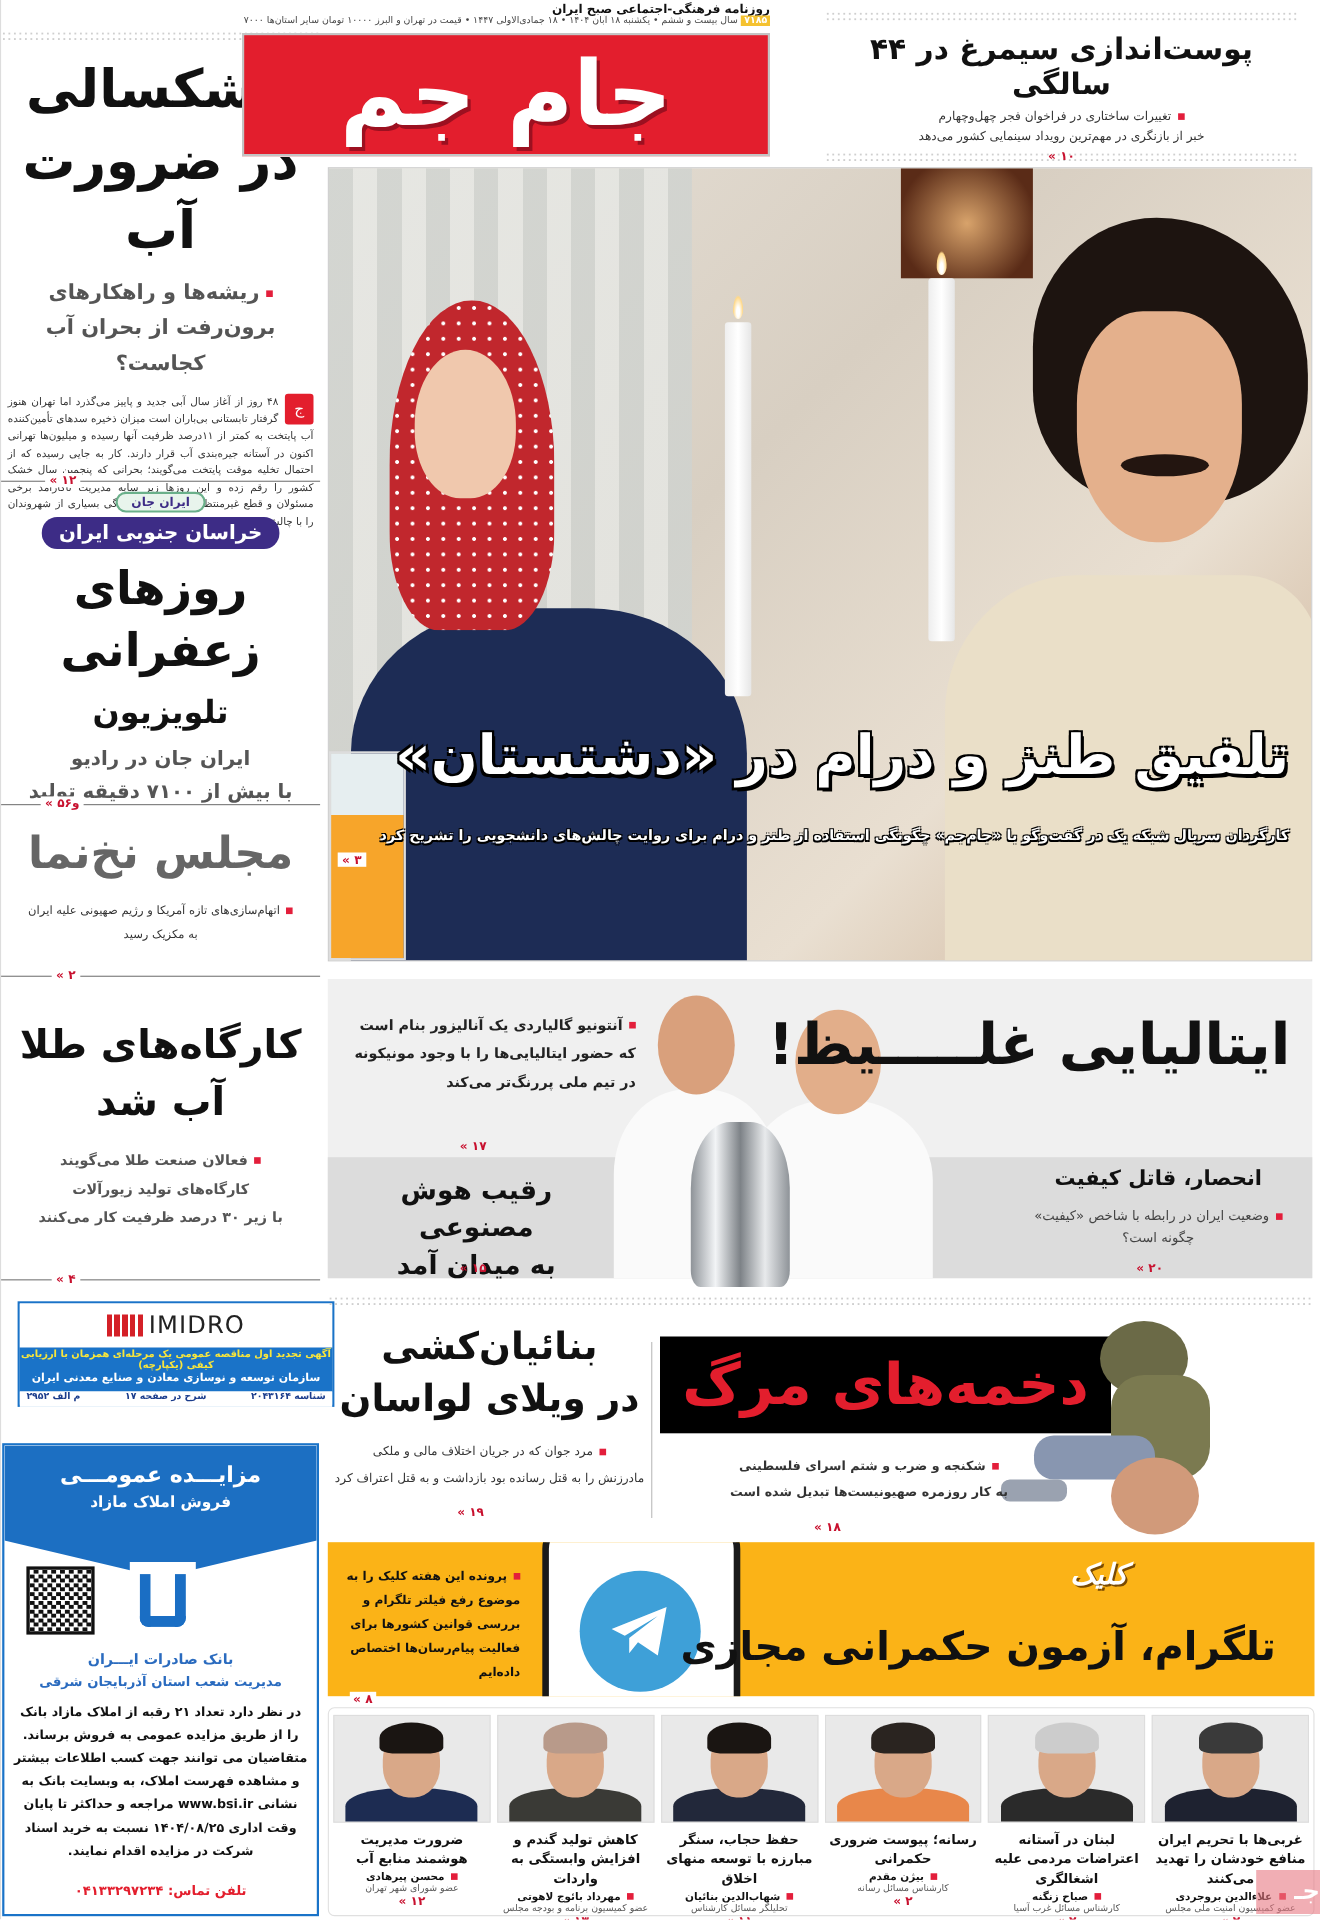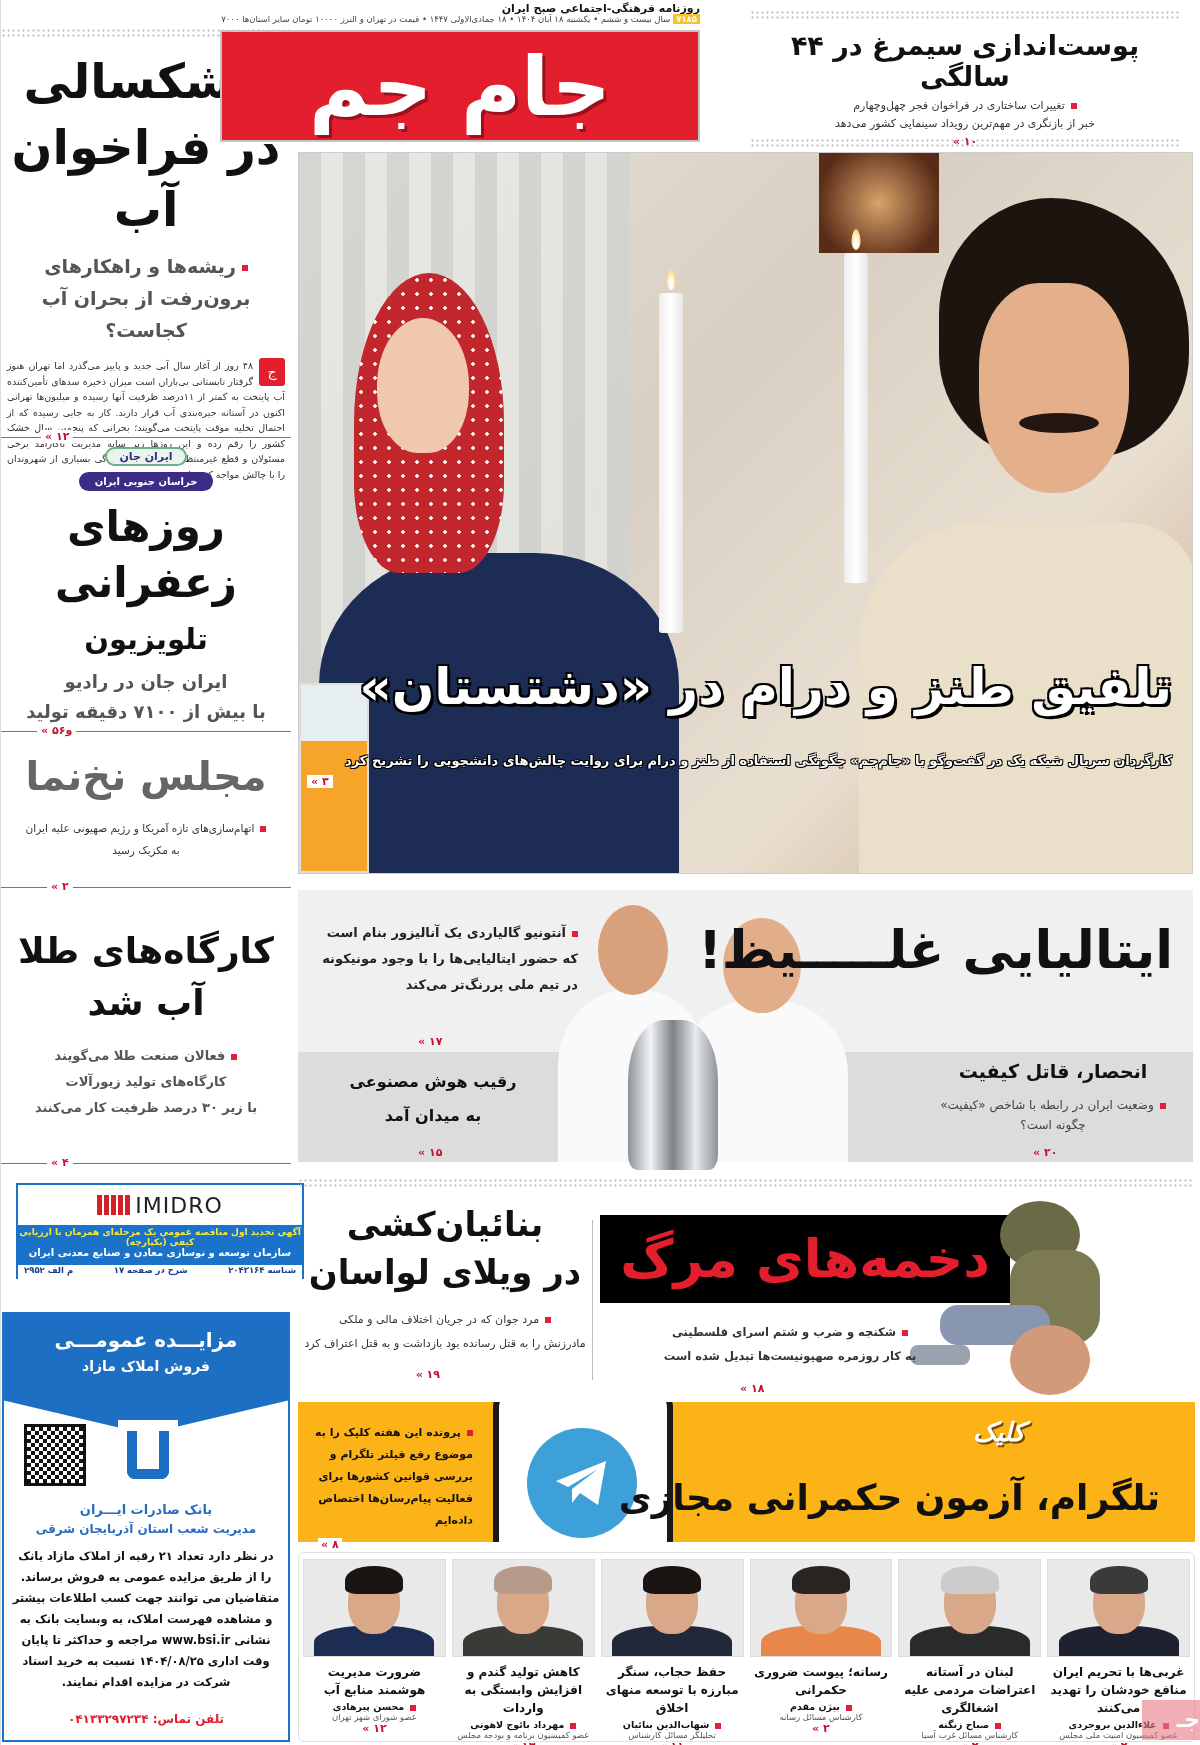--- a/index.html
+++ b/index.html
@@ -50,21 +50,21 @@
     #main-ref { position: absolute; left: 8px; top: 622px; background: #fff; padding: 0 4px; }
 
     
     #italy { left: 298px; top: 890px; width: 895px; height: 272px; background: #f0f0f0; }
     #italy-lower { position: absolute; left: 0; top: 162px; width: 895px; height: 110px; background: #dcdcdc; }
     #italy-title { position: absolute; right: 20px; top: 30px; font-size: 52px; font-weight: bold; }
     .person-shirt { position: absolute; background: #fafafa; border-radius: 45% 45% 0 0; }
     .person-head { position: absolute; border-radius: 50%; }
     .trophy { position: absolute; left: 330px; top: 130px; width: 90px; height: 150px; background: linear-gradient(90deg,#8e9398,#f2f4f6,#7d8287,#e8eaec,#8e9398); border-radius: 40% 40% 10% 10%; }
     #italy-side { position: absolute; left: 10px; top: 30px; width: 270px; font-size: 13px; font-weight: bold; color: #222; text-align: right; line-height: 26px; }
-    #italy-left-h { position: absolute; left: 10px; top: 175px; width: 250px; font-size: 16px; font-weight: bold; text-align: center; line-height: 34px; }
+    #italy-left-h { position: absolute; left: 10px; top: 175px; width: 250px; font-size: 24px; font-weight: bold; text-align: center; line-height: 34px; }
     #italy-right-h { position: absolute; right: 20px; top: 170px; width: 240px; font-size: 19px; font-weight: bold; text-align: center; }
     #italy-right-sub { position: absolute; right: 20px; top: 205px; width: 240px; font-size: 12px; color: #444; text-align: center; line-height: 20px; }
 
     
     #caves-black { left: 600px; top: 1215px; width: 410px; height: 88px; background: #000; }
     #caves-title { font-size: 52px; font-weight: bold; color: #e31e2d; text-align: center; line-height: 88px; }
     #soldier { left: 900px; top: 1195px; width: 230px; height: 205px; }
     #mother { left: 300px; top: 1200px; width: 290px; }
     #mother-h { font-size: 34px; font-weight: bold; text-align: center; line-height: 48px; }
     #mother-sub { font-size: 11px; color: #333; text-align: center; line-height: 24px; margin-top: 12px; }
@@ -113,34 +113,34 @@
     #watermark { left: 1142px; top: 1700px; width: 58px; height: 40px; background: rgba(232,120,130,.6); color: #fff; font-size: 22px; font-weight: bold; line-height: 40px; }
   </style>
 </head>
 <body>
 
 <div id="left-col" class="abs">
   <div class="dots abs" style="top:28px;left:0;width:290px;"></div>
 
   <div class="abs" style="top:50px;left:0;width:290px;">
     <div class="lh1">خشکسالی</div>
-    <div class="lh1" style="margin-top:4px">در فراخوان آب</div>
+    <div class="lh1" style="margin-top:4px">در ضرورت آب</div>
     <div class="lsub" style="margin-top:10px;font-size:19px"><span class="bullet"></span><span>ریشه‌ها و راهکارهای</span></div>
     <div class="lsub" style="font-size:19px">برون‌رفت از بحران آب کجاست؟</div>
     <div style="position:relative;margin-top:12px;padding:0 6px;">
       <div style="float:right;width:26px;height:28px;background:#e31e2d;border-radius:3px;margin-left:6px;color:#fff;font-size:14px;text-align:center;line-height:28px;">ج</div>
       <div class="lbody">۴۸ روز از آغاز سال آبی جدید و پاییز می‌گذرد اما تهران هنوز گرفتار تابستانی بی‌باران است میزان ذخیره سدهای تأمین‌کننده آب پایتخت به کمتر از ۱۱درصد ظرفیت آنها رسیده و میلیون‌ها تهرانی اکنون در آستانه جیره‌بندی آب قرار دارند. کار به جایی رسیده که از احتمال تخلیه موقت پایتخت می‌گویند؛ بحرانی که پنجمین سال خشک کشور را رقم زده و این روزها زیر سایه مدیریت ناکارآمد برخی مسئولان و قطع غیرمنتظره و شبانه آب، زندگی بسیاری از شهروندان را با چالش مواجه کرده است.</div>
     </div>
   </div>
   <div class="abs hr-line" style="top:437px;left:0;width:290px;"></div>
   <div class="abs pageref" style="top:430px;left:40px;background:#fff;padding:0 4px;">۱۲</div>
 
   <div class="abs" style="top:445px;left:0;width:290px;">
     <div class="center"><span style="display:inline-block;border:2px solid #6ab08a;border-radius:14px;padding:1px 12px;font-size:11px;font-weight:bold;color:#3d2c86;background:#e8f4ec;">ایران جان</span></div>
-    <div class="center" style="margin-top:4px"><span style="display:inline-block;background:#3d2c86;color:#fff;border-radius:14px;padding:4px 16px;font-size:10px;font-weight:bold;">خراسان جنوبی ایران</span></div>
+    <div class="center" style="margin-top:4px"><span style="display:inline-block;background:#3d2c86;color:#fff;border-radius:14px;padding:4px 16px;font-size:18px;font-weight:bold;">خراسان جنوبی ایران</span></div>
     <div class="lh1" style="font-size:42px;line-height:56px;margin-top:8px">روزهای زعفرانی</div>
     <div class="lh1" style="font-size:29px;line-height:56px">تلویزیون</div>
     <div class="lsub" style="font-size:18px;line-height:30px">ایران جان در رادیو</div>
     <div class="lsub" style="font-size:18px;line-height:30px">با بیش از ۷۱۰۰ دقیقه تولید</div>
   </div>
   <div class="abs hr-line" style="top:731px;left:0;width:290px;"></div>
   <div class="abs pageref" style="top:724px;left:36px;background:#fff;padding:0 4px;">۵و۶</div>
 
   <div class="abs" style="top:745px;left:0;width:290px;">
     <div class="lh1" style="font-size:40px;color:#666">مجلس نخ‌نما</div>

